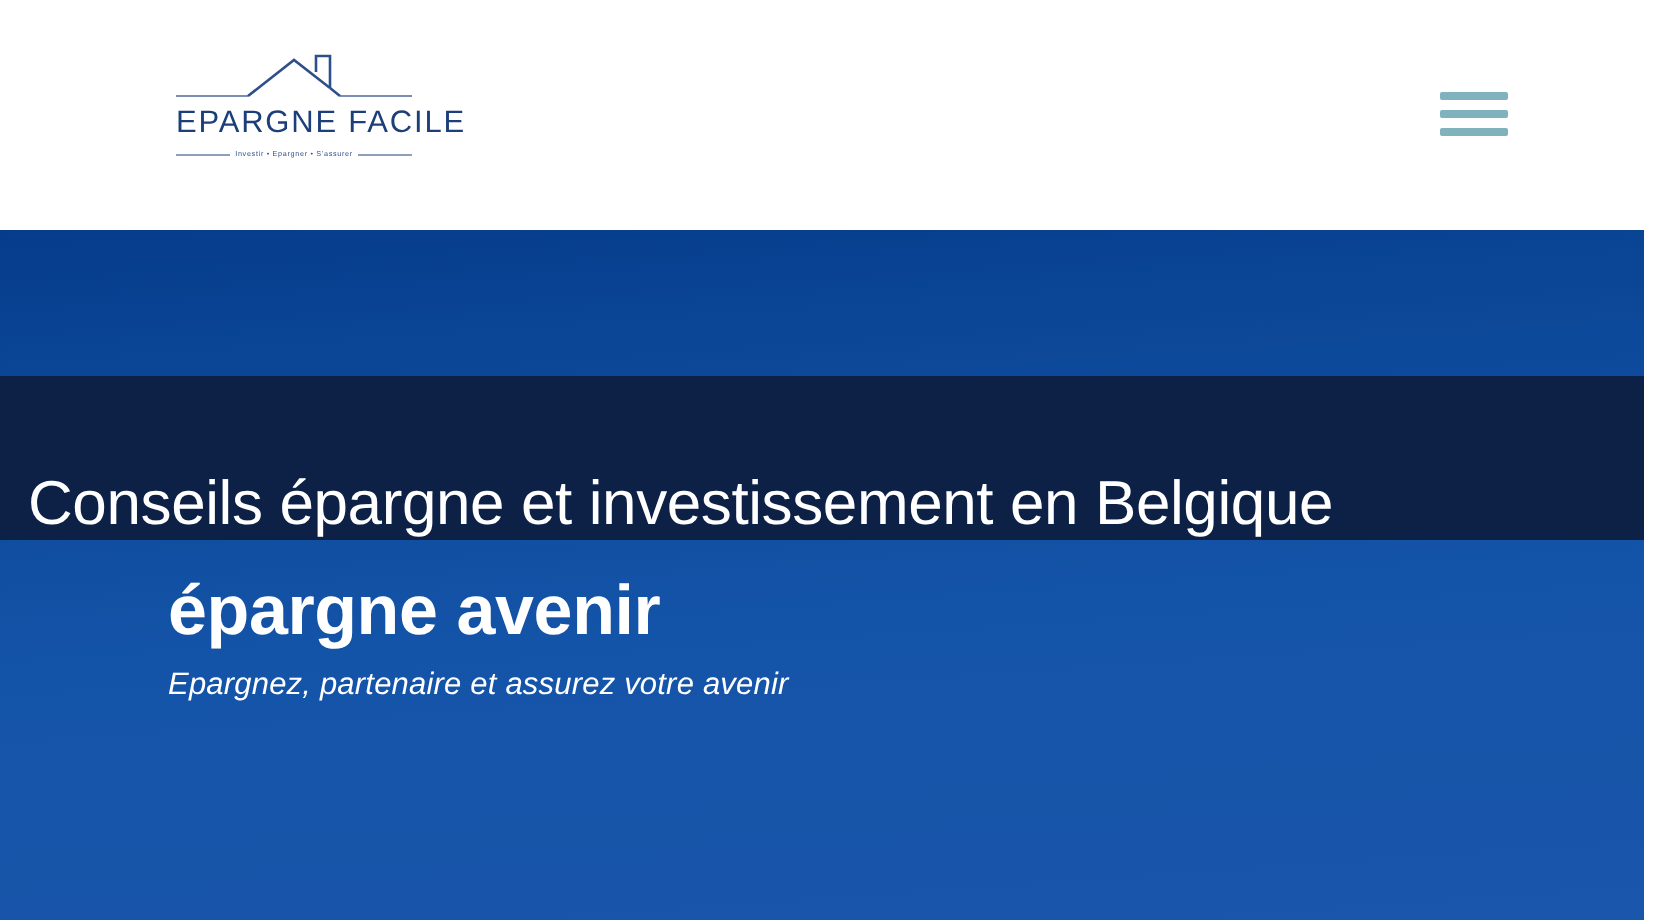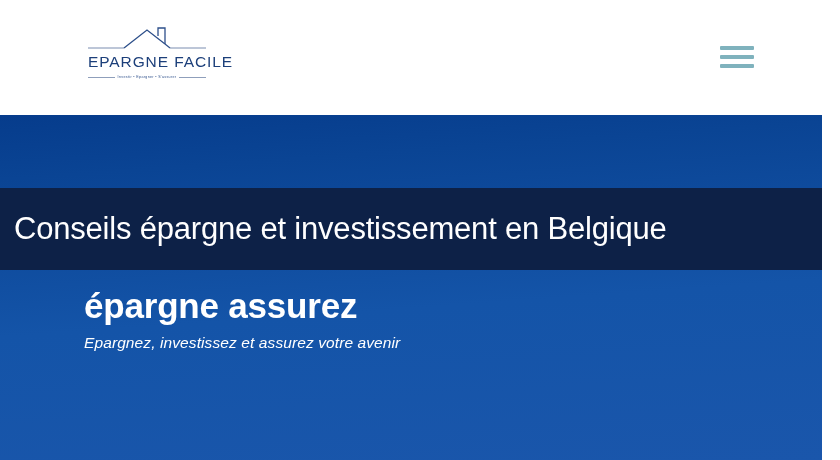--- a/index.html
+++ b/index.html
@@ -158,21 +158,21 @@
   
   .overlay-band {
     position: absolute;
     left: 0;
     top: 73px;
     width: 840px;
     height: 82px;
     background: #0d2147;
     z-index: 20;
     display: flex;
-    align-items: center;
+    align-items: flex-end;
   }
   .overlay-band-text {
     font-size: 31px;
     line-height: 36px;
     color: #ffffff;
     font-weight: 400;
     padding-left: 14px;
     white-space: nowrap;
     letter-spacing: -0.2px;
   }
@@ -206,24 +206,24 @@
       <span class="bar"></span>
     </div>
 
   </div>
 
   <div class="hero">
     <div class="hero-inner">
 
       <h1 class="hero-title">
         <span>Epargne facile</span><span class="accent"> votre partenaire</span><br>
-        <span>épargne assurez</span>
+        <span>épargne avenir</span>
       </h1>
 
-      <div class="hero-sub">Epargnez, investissez et assurez votre avenir</div>
+      <div class="hero-sub">Epargnez, partenaire et assurez votre avenir</div>
 
       <div class="overlay-band">
         <div class="overlay-band-text">Conseils épargne et investissement en Belgique</div>
       </div>
 
     </div>
   </div>
 
 </div>
 

